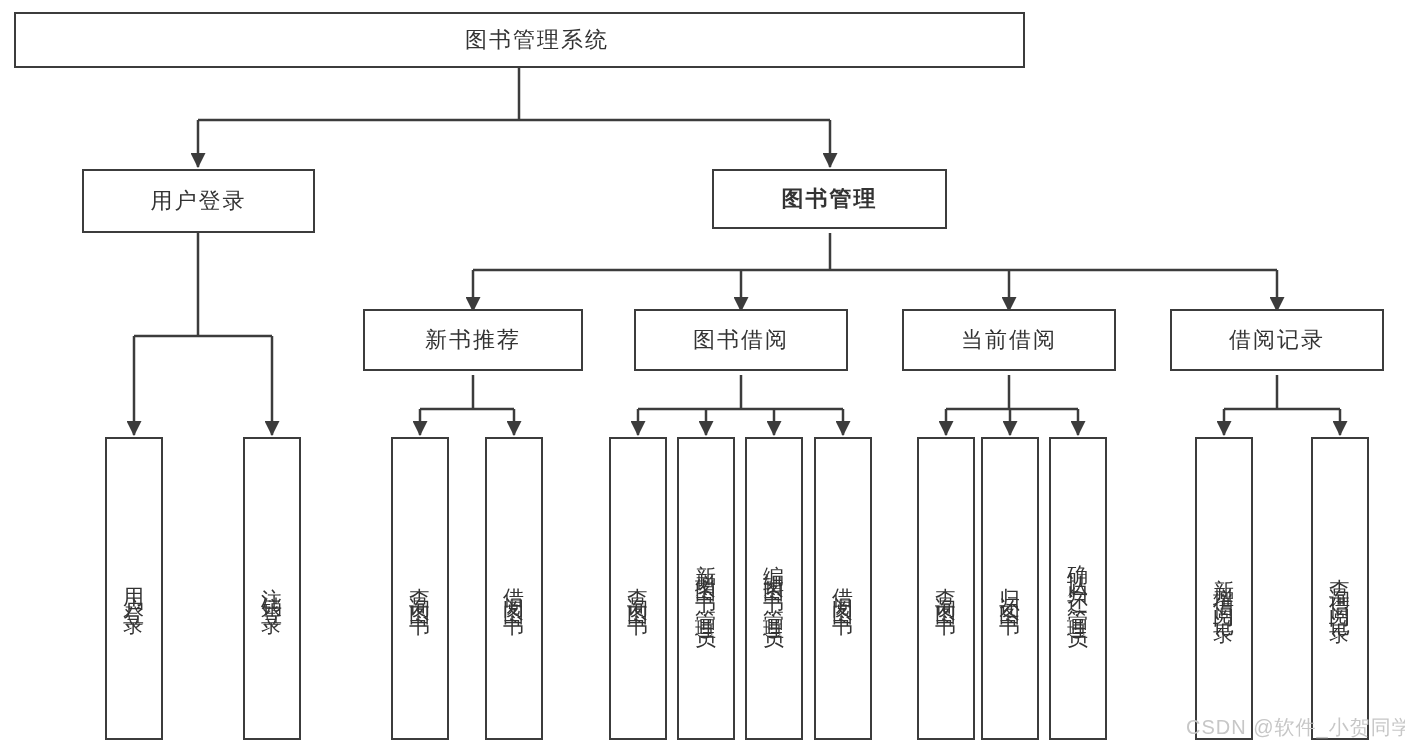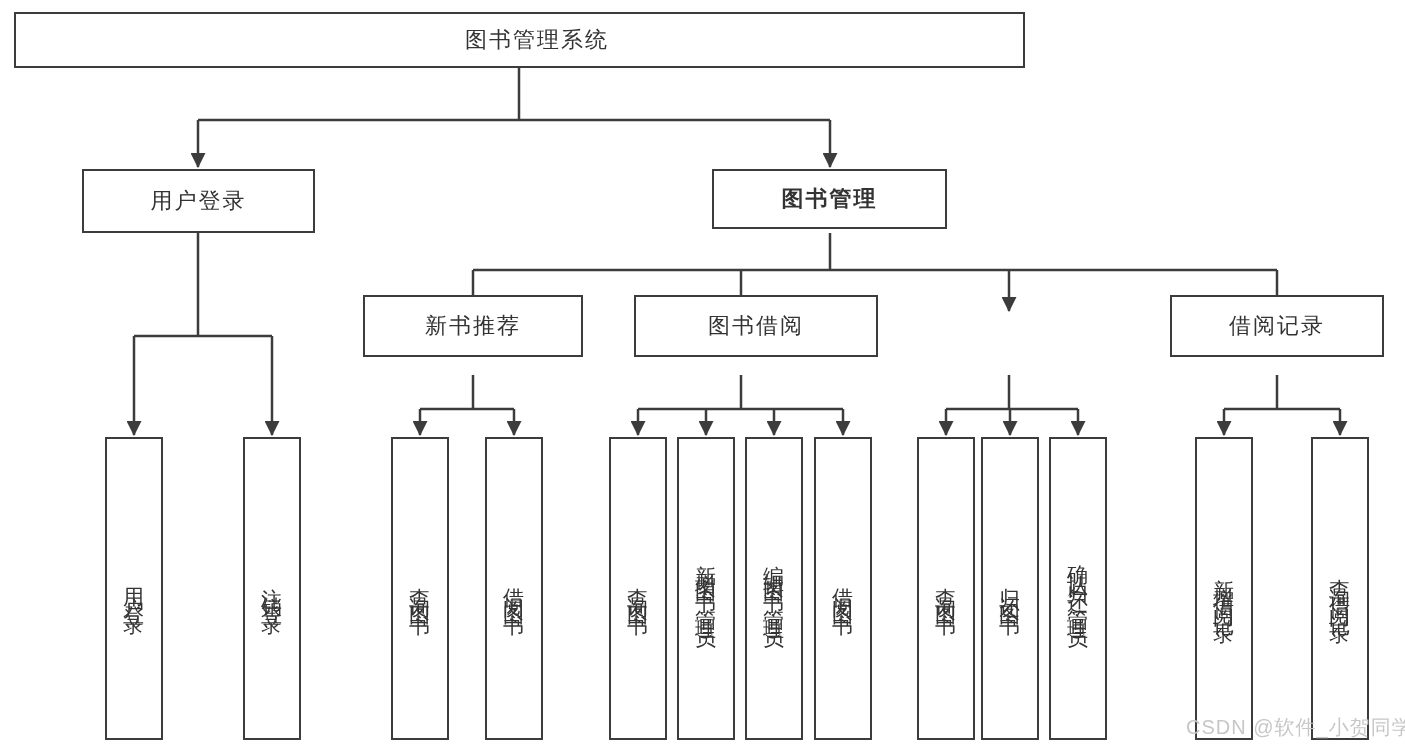--- a/index.html
+++ b/index.html
@@ -23,23 +23,23 @@
     display: flex;
     align-items: center;
     justify-content: center;
     color: #333333;
   }
   .h-label { font-size: 22px; letter-spacing: 2px; white-space: nowrap; }
 
   .root-box  { left: 14px;  top: 12px;  width: 1011px; height: 56px; padding-left: 35px; }
   .lvl2-a    { left: 82px;  top: 169px; width: 233px;  height: 64px; }
   .lvl2-b    { left: 712px; top: 169px; width: 235px;  height: 60px; font-weight: bold; }
-  .lvl3      { top: 295px; height: 62px; }
+  .lvl3      { top: 309px; height: 62px; }
   .lvl3-1 { left: 363px;  width: 220px; }
-  .lvl3-2 { left: 634px;  width: 244px; }
+  .lvl3-2 { left: 634px;  width: 214px; }
   .lvl3-3 { left: 902px;  width: 214px; }
   .lvl3-4 { left: 1170px; width: 214px; }
 
   .leaf { top: 437px; width: 58px; height: 303px; }
   .leaf .v-label {
     writing-mode: vertical-rl;
     text-orientation: mixed;
     font-size: 21px;
     letter-spacing: 9px;
     line-height: 1;
@@ -128,20 +128,23 @@
   <div class="box lvl2-b">
     <span class="h-label">图书管理</span>
   </div>
 
   <div class="box lvl3 lvl3-1">
     <span class="h-label">新书推荐</span>
   </div>
   <div class="box lvl3 lvl3-2">
     <span class="h-label">图书借阅</span>
   </div>
+  <div class="box lvl3 lvl3-3">
+    <span class="h-label">当前借阅</span>
+  </div>
   <div class="box lvl3 lvl3-4">
     <span class="h-label">借阅记录</span>
   </div>
 
   <div class="box leaf leaf-1">
     <span class="v-label">用户登录</span>
   </div>
   <div class="box leaf leaf-2">
     <span class="v-label">注销登录</span>
   </div>

